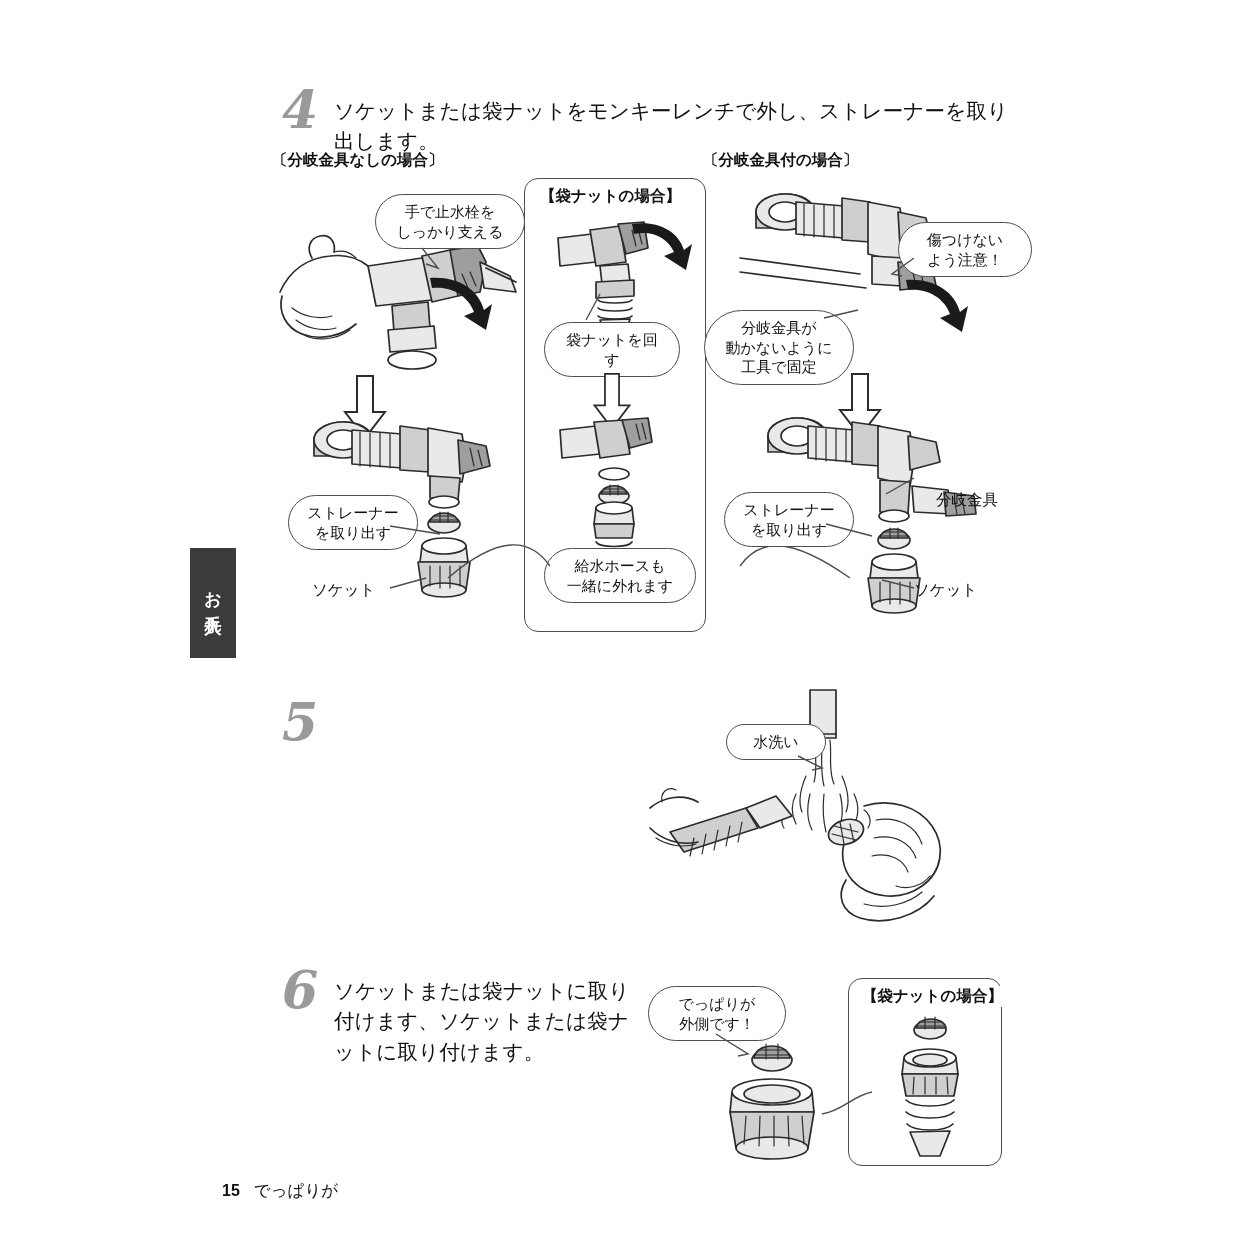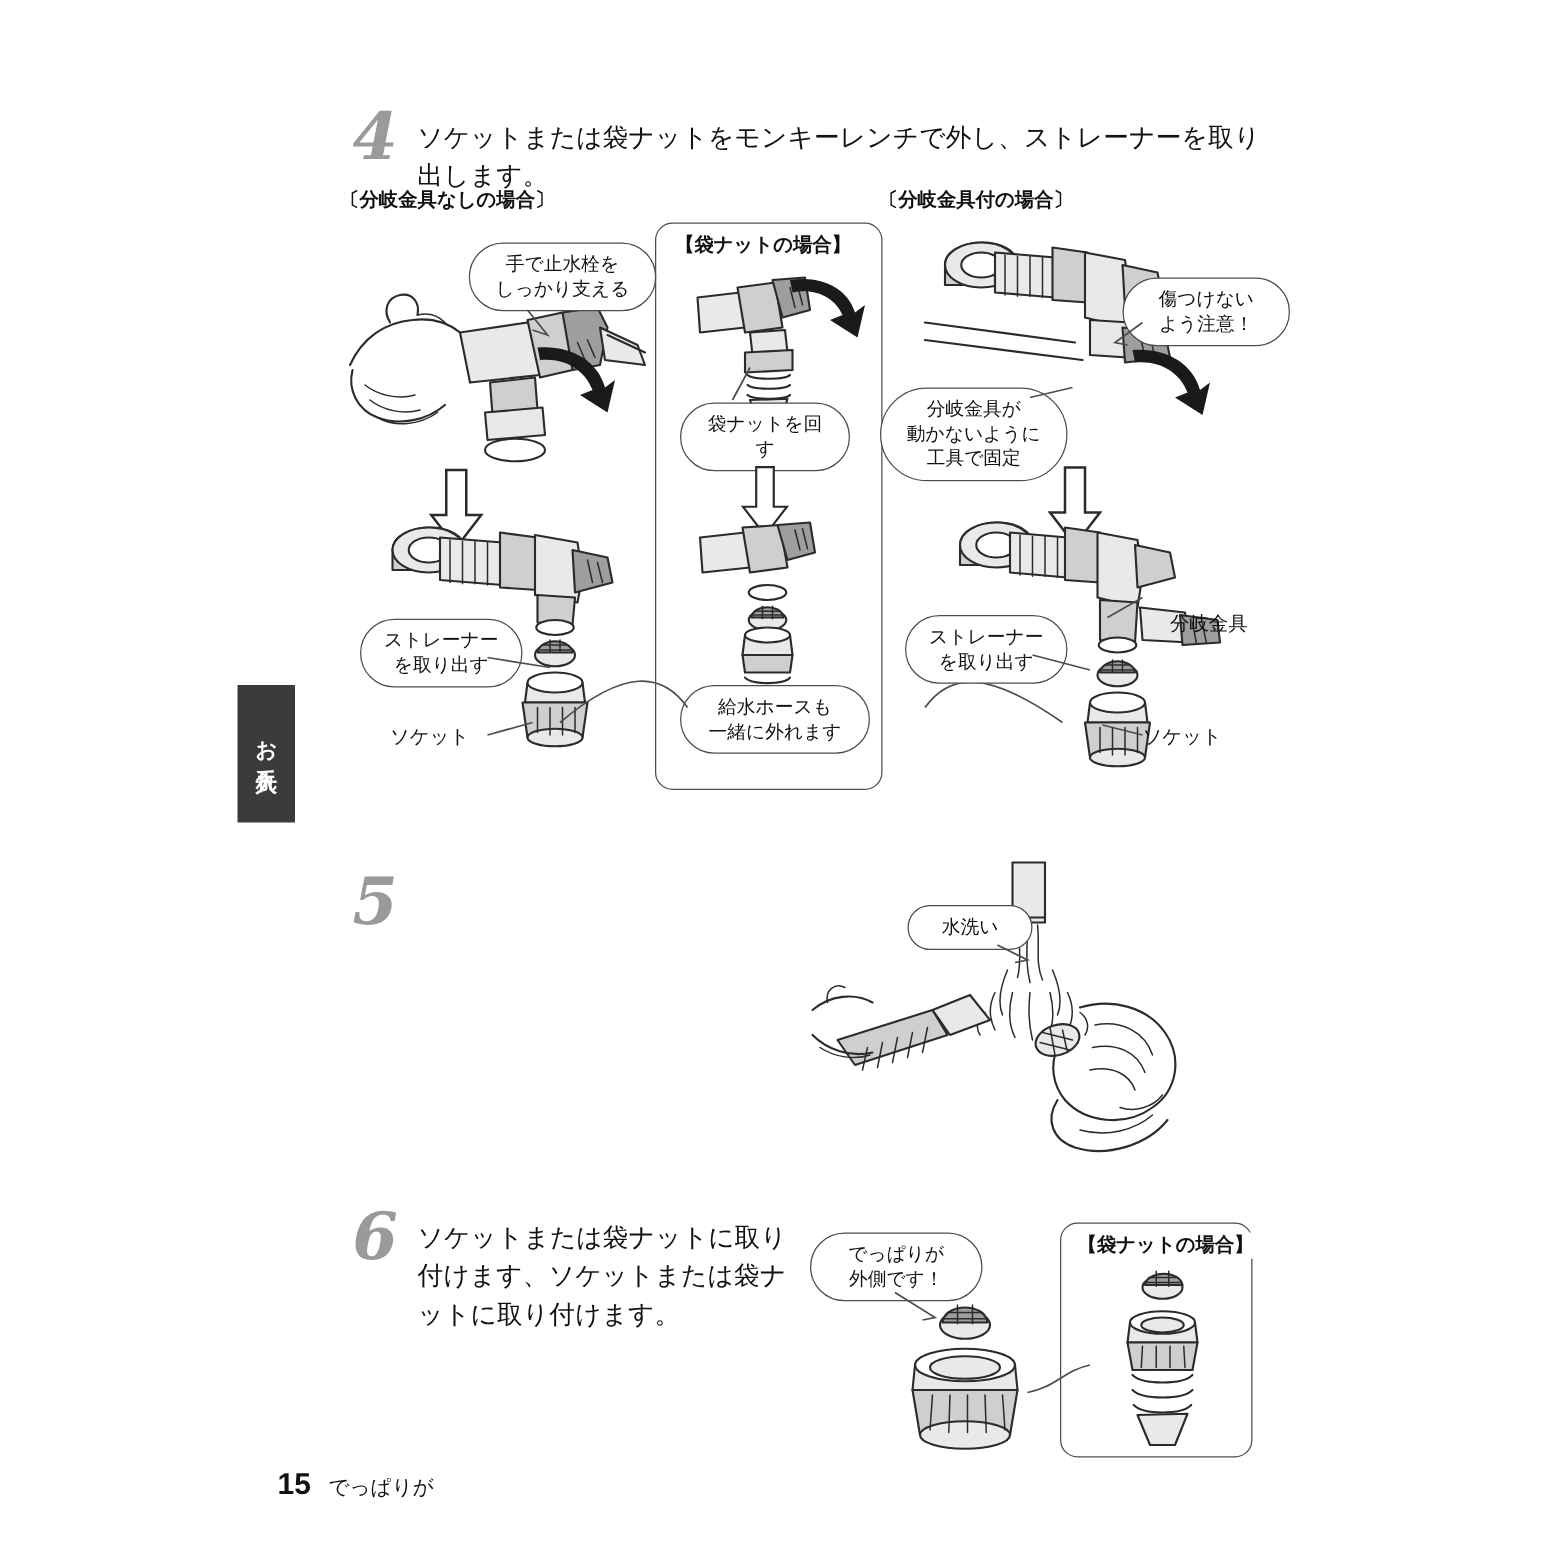--- a/index.html
+++ b/index.html
@@ -136,21 +136,21 @@
 
   
   .footer {
     position: absolute;
     left: 222px;
     bottom: 38px;
     display: flex;
     align-items: baseline;
   }
   .footer-page {
-    font-size: 24px;
+    font-size: 16px;
     font-weight: 700;
     color: #111;
     margin-right: 14px;
   }
   .footer-title {
     font-size: 16.5px;
     color: #111;
   }
 </style>
 </head>

